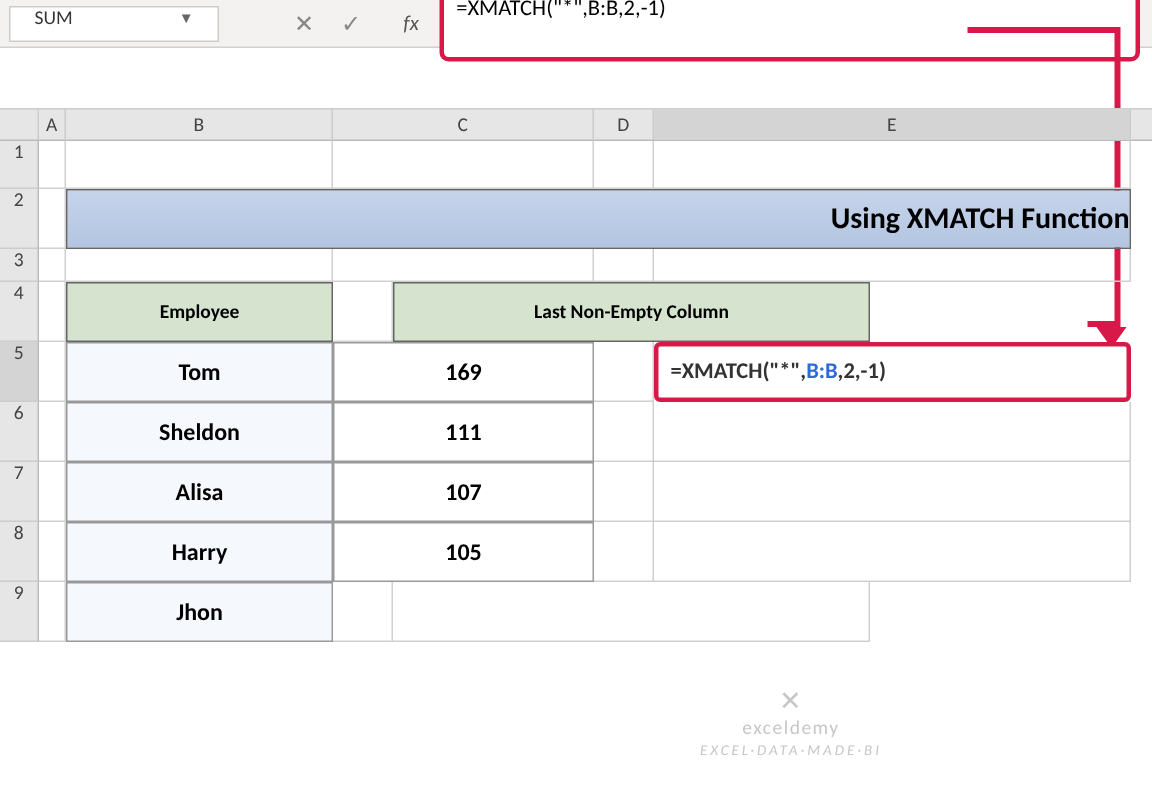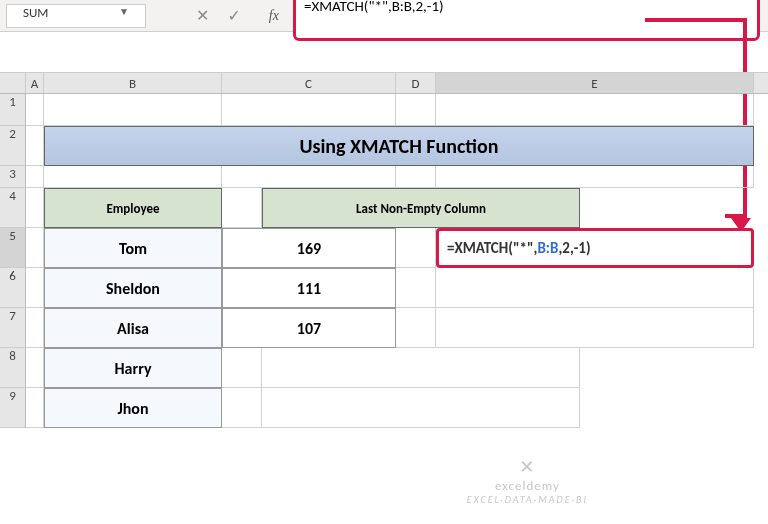--- a/index.html
+++ b/index.html
@@ -3,42 +3,42 @@
 <meta charset="utf-8">
 <style>
 * { box-sizing: border-box; margin: 0; padding: 0; }
 body { font-family: Calibri, Arial, sans-serif; font-size: 14px; background: #fff; width: 768px; height: 524px; overflow: hidden; position: relative; }
 
 .namebox-row { display: flex; align-items: center; height: 32px; background: #f3f2f1; border-bottom: 1px solid #d0d0d0; }
 .namebox { width: 140px; height: 24px; margin-left: 6px; background: #fff; border: 1px solid #ccc; display: flex; align-items: flex-start; padding: 0 16px; font-size: 13px; color: #333; }
 .namebox-dd { margin-left: auto; color: #666; font-size: 10px; }
 .fx-icons { display: flex; align-items: center; gap: 18px; margin-left: 50px; }
 .fx-ico { color: #888; font-size: 16px; }
-.fx-label { font-style: italic; color: #555; font-size: 14px; margin-left: 10px; font-family: Liberation Serif, serif; }
+.fx-label { font-style: italic; color: #555; font-size: 14px; margin-left: 10px; }
 .formula-bar { flex: 1; height: 50px; margin-left: 14px; margin-right: 8px; background: #fff; border: 3px solid #d9184a; border-radius: 6px; display: flex; align-items: flex-start; padding: 3px 8px; font-size: 15px; }
 
 .spacer { height: 40px; }
 
 .grid { position: relative; }
 .colheads { display: flex; height: 22px; background: #e6e6e6; border-top: 1px solid #ccc; border-bottom: 1px solid #bbb; }
 .ch { border-right: 1px solid #ccc; text-align: center; font-size: 13px; color: #444; line-height: 22px; }
 .ch.sel { background: #d4d4d4; }
 .rowhead { width: 26px; text-align: center; font-size: 13px; color: #444; background: #e6e6e6; border-right: 1px solid #bbb; border-bottom: 1px solid #ccc; }
 .rowhead.sel { background: #d4d4d4; }
 
 .row { display: flex; height: 40px; }
 .row.first { height: 32px; }
 .cell { border-right: 1px solid #d0d0d0; border-bottom: 1px solid #d0d0d0; display: flex; align-items: center; justify-content: center; font-size: 16px; font-weight: bold; }
 .cA { width: 18px; }
 .cB { width: 178px; }
 .cC { width: 174px; }
 .cD { width: 40px; }
 .cE { width: 318px; }
 
-.title-cell { background: linear-gradient(#c6d4eb, #b3c5e1); border: 1px solid #666; font-weight: bold; font-size: 20px; justify-content: center; }
+.title-cell { background: linear-gradient(#c6d4eb, #b3c5e1); border: 1px solid #666; font-weight: bold; font-size: 20px; justify-content: flex-end; }
 .hdr-cell { background: #d5e3cf; border: 1px solid #666; font-weight: bold; font-size: 13px; }
 .data-cell { border: 1px solid #999; }
 .dataB { background: #f5f8fc; }
 .dataC { background: #fff; }
 
 .active-cell { border: 3px solid #d9184a !important; border-radius: 4px; justify-content: flex-start; padding-left: 8px; font-size: 15px; background: #fff; }
 
 .formula-txt .p1 { color: #333; }
 .formula-txt .ref { color: #2e6bd6; }
 
@@ -169,20 +169,23 @@
     <div class="cell cD"></div>
     <div class="cell cE"></div>
   </div>
 
   <div class="row">
     <div class="rowhead">8</div>
     <div class="cell cA"></div>
     <div class="cell cB data-cell dataB">
         <span>Harry</span>
       </div>
+    <div class="cell cC data-cell dataC">
+        <span>105</span>
+      </div>
     <div class="cell cD"></div>
     <div class="cell cE"></div>
   </div>
 
   <div class="row">
     <div class="rowhead">9</div>
     <div class="cell cA"></div>
     <div class="cell cB data-cell dataB">
         <span>Jhon</span>
       </div>

